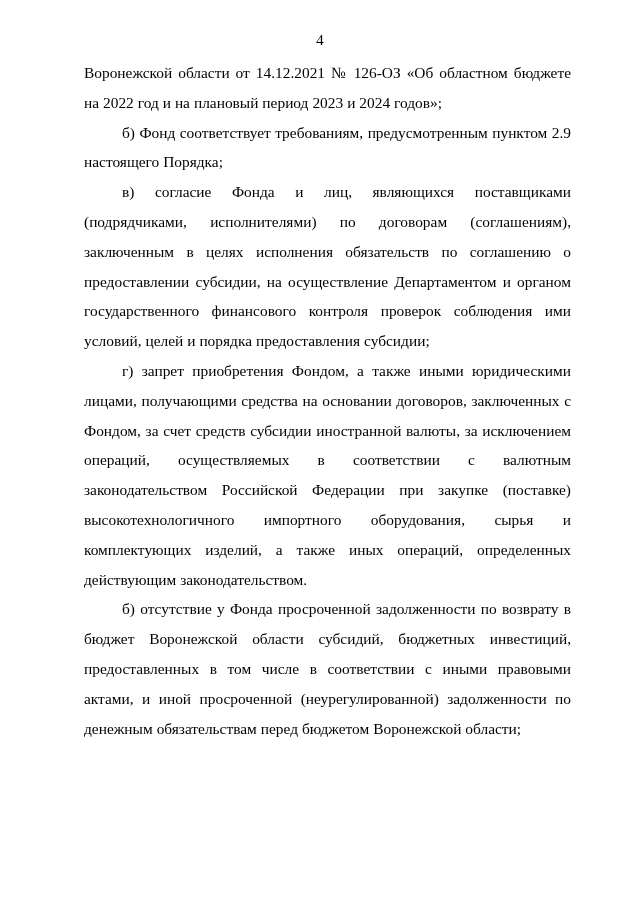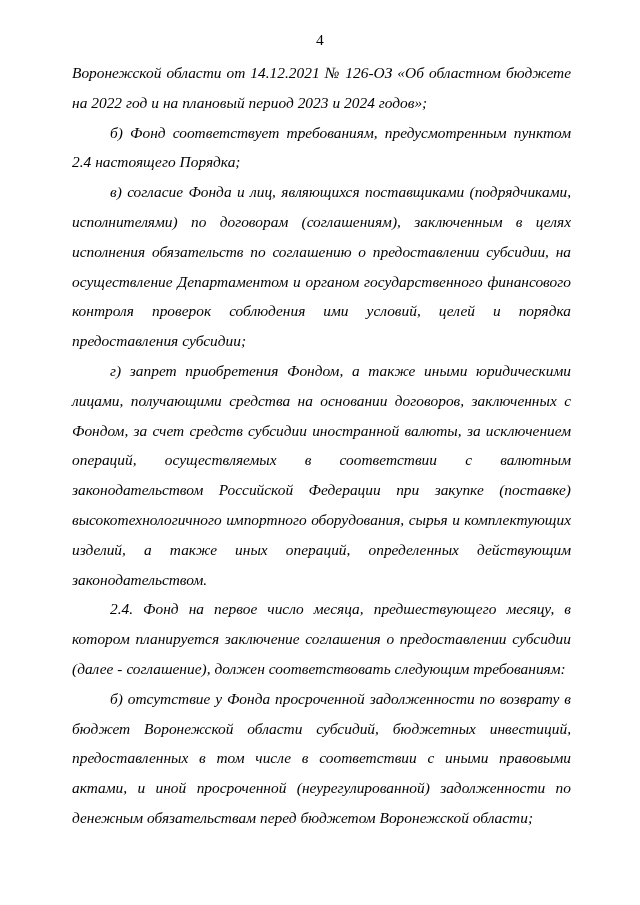--- a/index.html
+++ b/index.html
@@ -29,52 +29,50 @@
     line-height: 1;
     letter-spacing: 0.2px;
   }
   #body-text {
     position: absolute;
     top: 58px;
     left: 68px;
     width: 503px;
   }
   p.para {
-    margin: 0 0 0 4px;
+    margin: 0 0 0 16px;
     font-size: 15.4px;
     line-height: 29.8px;
     text-align: justify;
     text-justify: inter-word;
     text-indent: 38px;
     hyphens: none;
     word-spacing: 0.1px;
-    font-style: italic;
   }
   p.para.noindent {
     text-indent: 0;
   }
   
 </style>
 </head>
 <body>
 
 <div id="page">
 
   <div id="page-number">4</div>
 
   <div id="body-text">
 
     <p class="para noindent">Воронежской области от 14.12.2021 № 126-ОЗ «Об областном бюджете на 2022 год и на плановый период 2023 и 2024 годов»;</p>
 
-    <p class="para">б) Фонд соответствует требованиям, предусмотренным пунктом 2.4 настоящего Порядка;</p>
+    <p class="para">б) Фонд соответствует требованиям, предусмотренным пунктом 2.9 настоящего Порядка;</p>
 
     <p class="para">в) согласие Фонда и лиц, являющихся поставщиками (подрядчиками, исполнителями) по договорам (соглашениям), заключенным в целях исполнения обязательств по соглашению о предоставлении субсидии, на осуществление Департаментом и органом государственного финансового контроля проверок соблюдения ими условий, целей и порядка предоставления субсидии;</p>
 
     <p class="para">г) запрет приобретения Фондом, а также иными юридическими лицами, получающими средства на основании договоров, заключенных с Фондом, за счет средств субсидии иностранной валюты, за исключением операций, осуществляемых в соответствии с валютным законодательством Российской Федерации при закупке (поставке) высокотехнологичного импортного оборудования, сырья и комплектующих изделий, а также иных операций, определенных действующим законодательством.</p>
 
-    <p class="para">2.4. Фонд на первое число месяца, предшествующего месяцу, в котором планируется заключение соглашения о предоставлении субсидии (далее - соглашение), должен соответствовать следующим требованиям:</p>
 
 
     <p class="para">б) отсутствие у Фонда просроченной задолженности по возврату в бюджет Воронежской области субсидий, бюджетных инвестиций, предоставленных в том числе в соответствии с иными правовыми актами, и иной просроченной (неурегулированной) задолженности по денежным обязательствам перед бюджетом Воронежской области;</p>
 
   </div>
 
 </div>
 
 </body></html>

